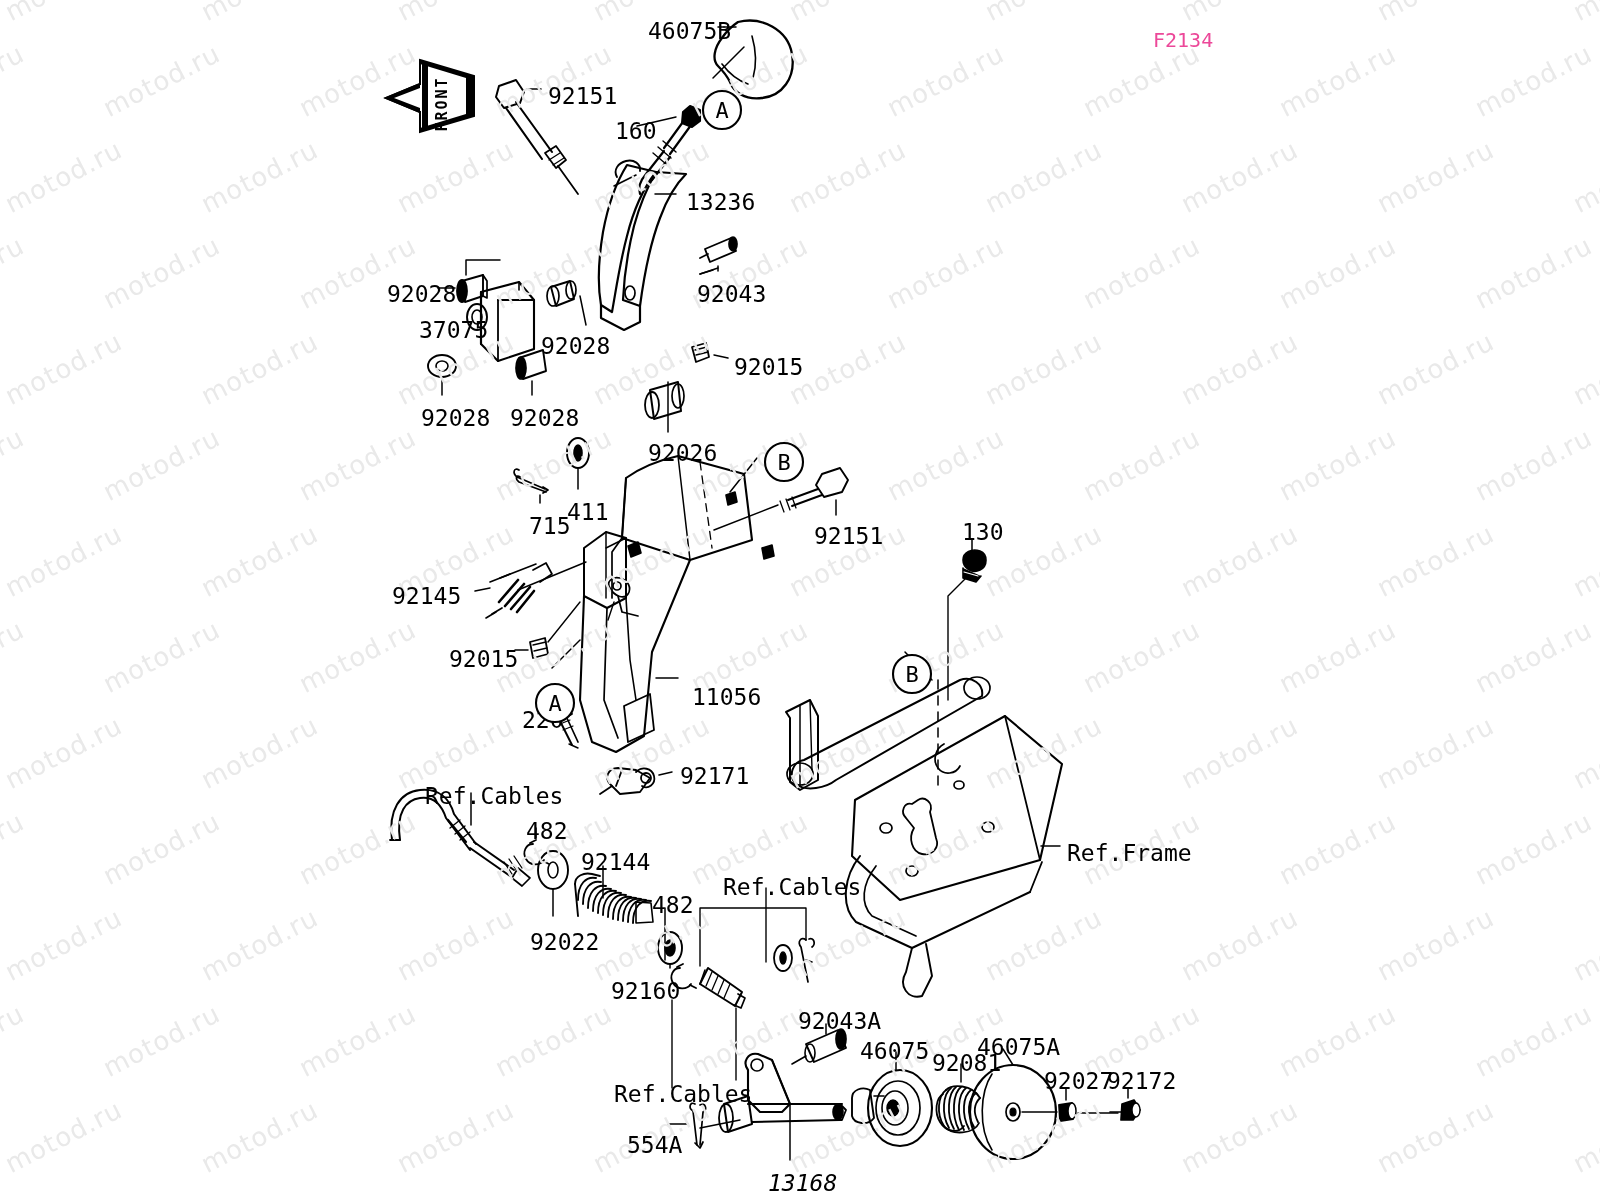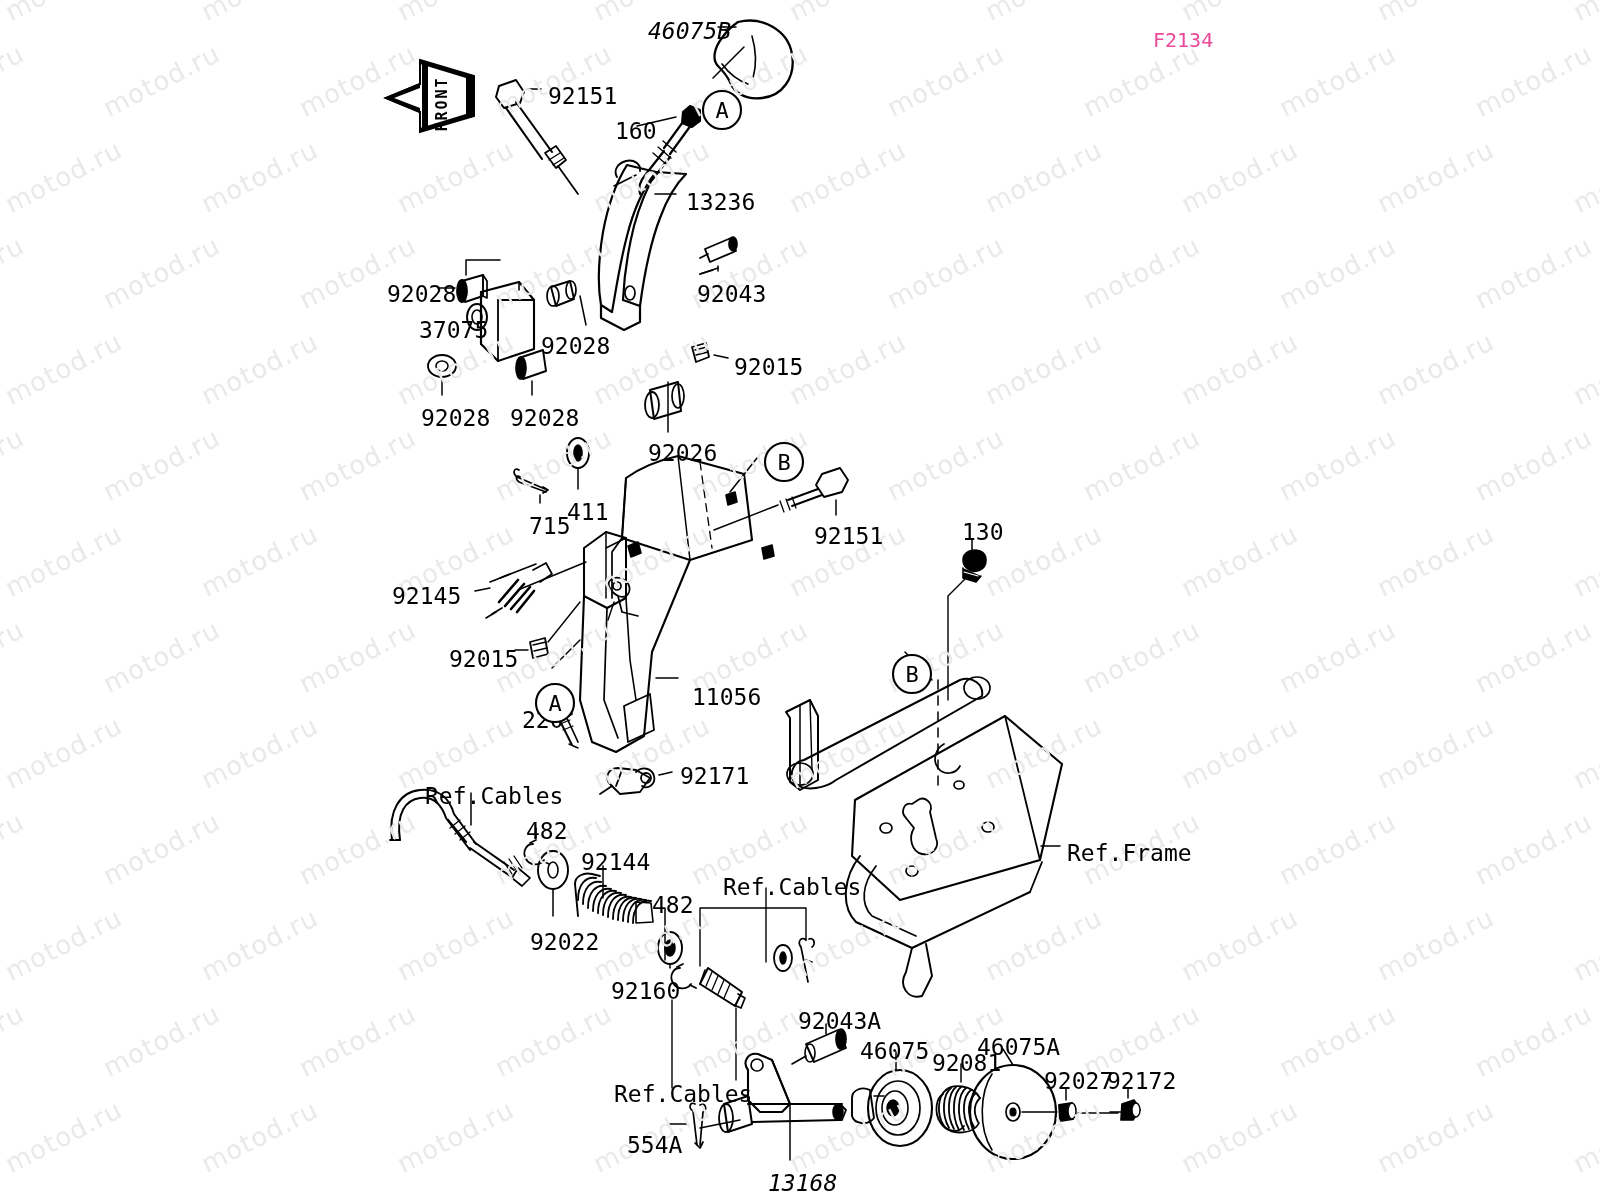--- a/index.html
+++ b/index.html
@@ -615,21 +615,21 @@
       <path d="M44 8 L50 10 L50 74 L44 76 Z" fill="#000"></path>
       <path d="M88 20 L96 22 L96 62 L88 64 Z" fill="#000"></path>
       <path d="M42 6 L96 22 L88 24 L42 10 Z" fill="#000"></path>
       <path d="M42 78 L96 62 L88 60 L42 74 Z" fill="#000"></path>
       <path d="M8 44 L42 30 L42 34 L16 44 L42 54 L42 58 Z" fill="#000"></path>
       <text x="69" y="50" font-family="DejaVu Sans Mono, monospace" font-size="15" font-weight="bold" fill="#000" text-anchor="middle" transform="rotate(-90 69 50)" letter-spacing="2">FRONT</text>
     </g>
   </svg>
 
   <div id="labels">
-      <div class="lbl" style="left: 648px; top: 18px; font-style: italic;">46075B</div>
+      <div class="lbl" style="left: 648px; top: 18px;">46075B</div>
       <div class="lbl" style="left: 548px; top: 83px;">92151</div>
       <div class="lbl" style="left: 615px; top: 118px;">160</div>
       <div class="lbl" style="left: 686px; top: 189px;">13236</div>
       <div class="lbl" style="left: 697px; top: 281px;">92043</div>
       <div class="lbl" style="left: 387px; top: 281px;">92028</div>
       <div class="lbl" style="left: 419px; top: 317px;">37075</div>
       <div class="lbl" style="left: 541px; top: 333px;">92028</div>
       <div class="lbl" style="left: 734px; top: 354px;">92015</div>
       <div class="lbl" style="left: 421px; top: 405px;">92028</div>
       <div class="lbl" style="left: 510px; top: 405px;">92028</div>

